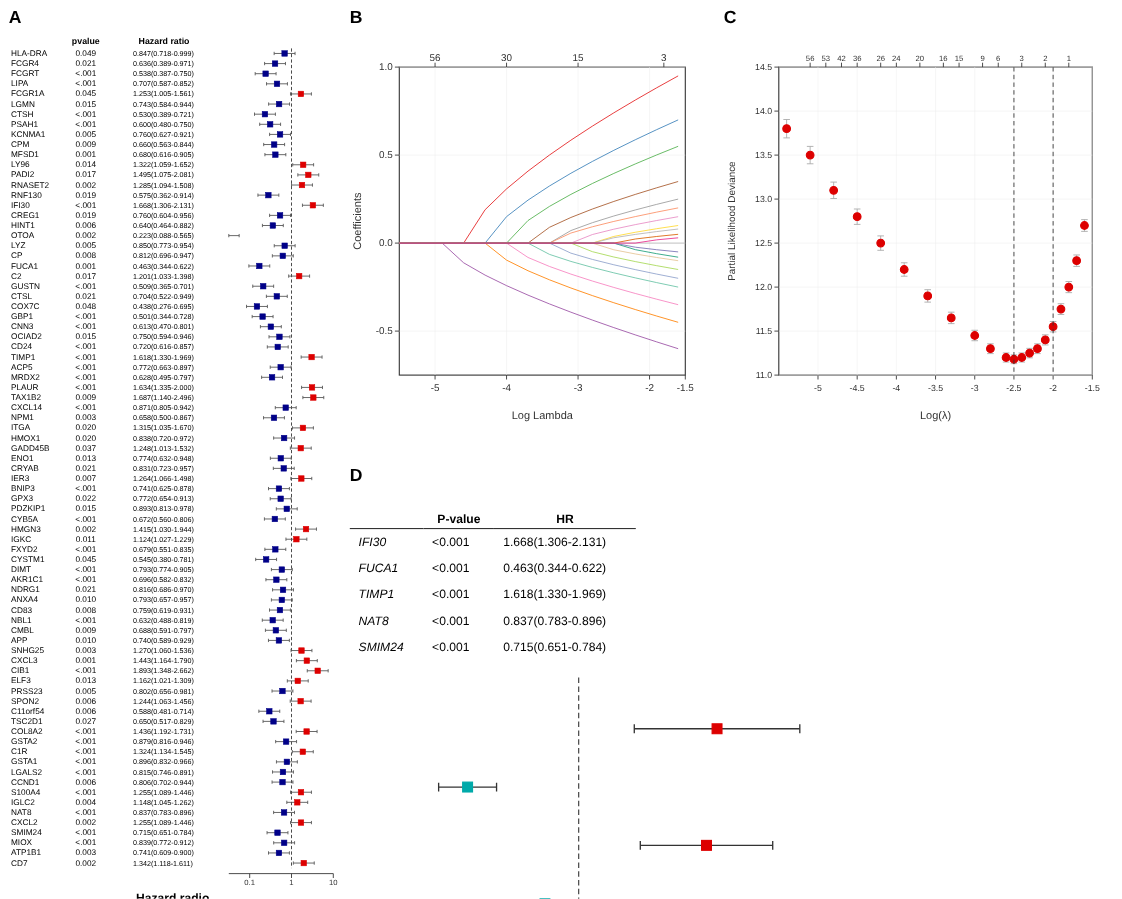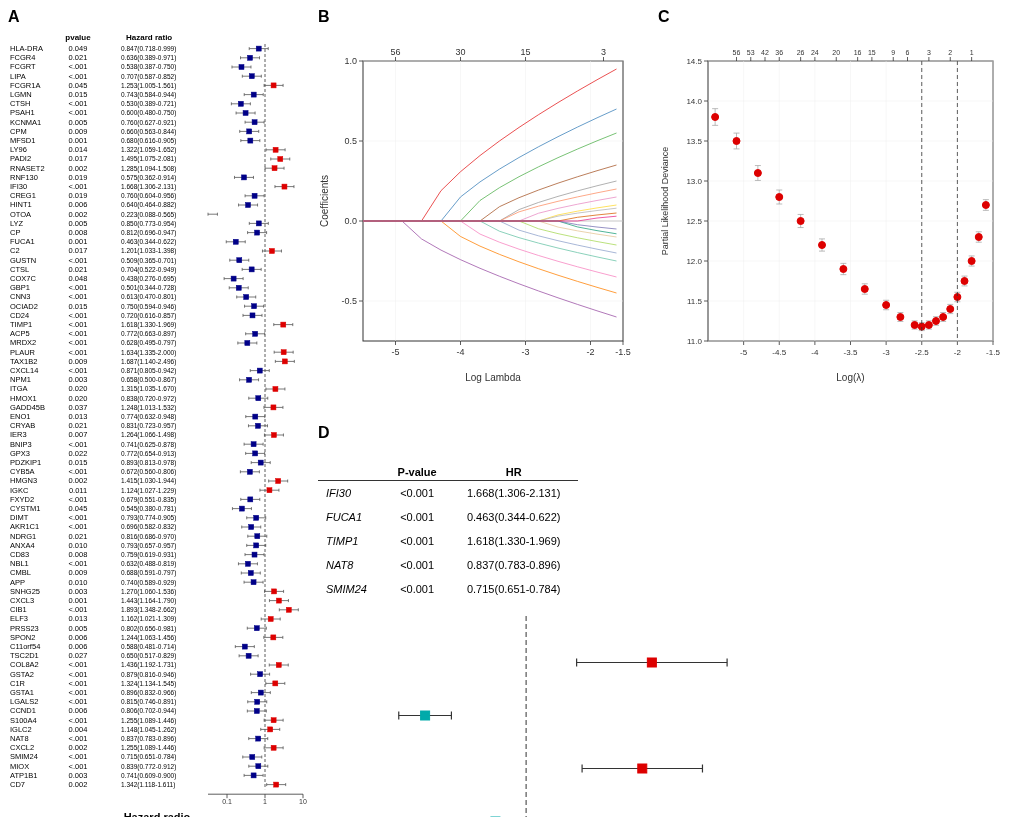--- a/index.html
+++ b/index.html
@@ -86,21 +86,21 @@
       width: 100%;
     }
     table.d-table th {
       border-bottom: 1.5px solid #333;
       padding: 2px 8px;
       text-align: center;
       font-weight: bold;
     }
     table.d-table td {
       padding: 6px 8px;
-      text-align: center;
+      text-align: left;
       vertical-align: middle;
     }
     table.d-table tr.sep td {
       border-top: 1.5px solid #333;
     }
     table.d-table td:first-child {
       text-align: left;
     }
   </style>
 </head>

